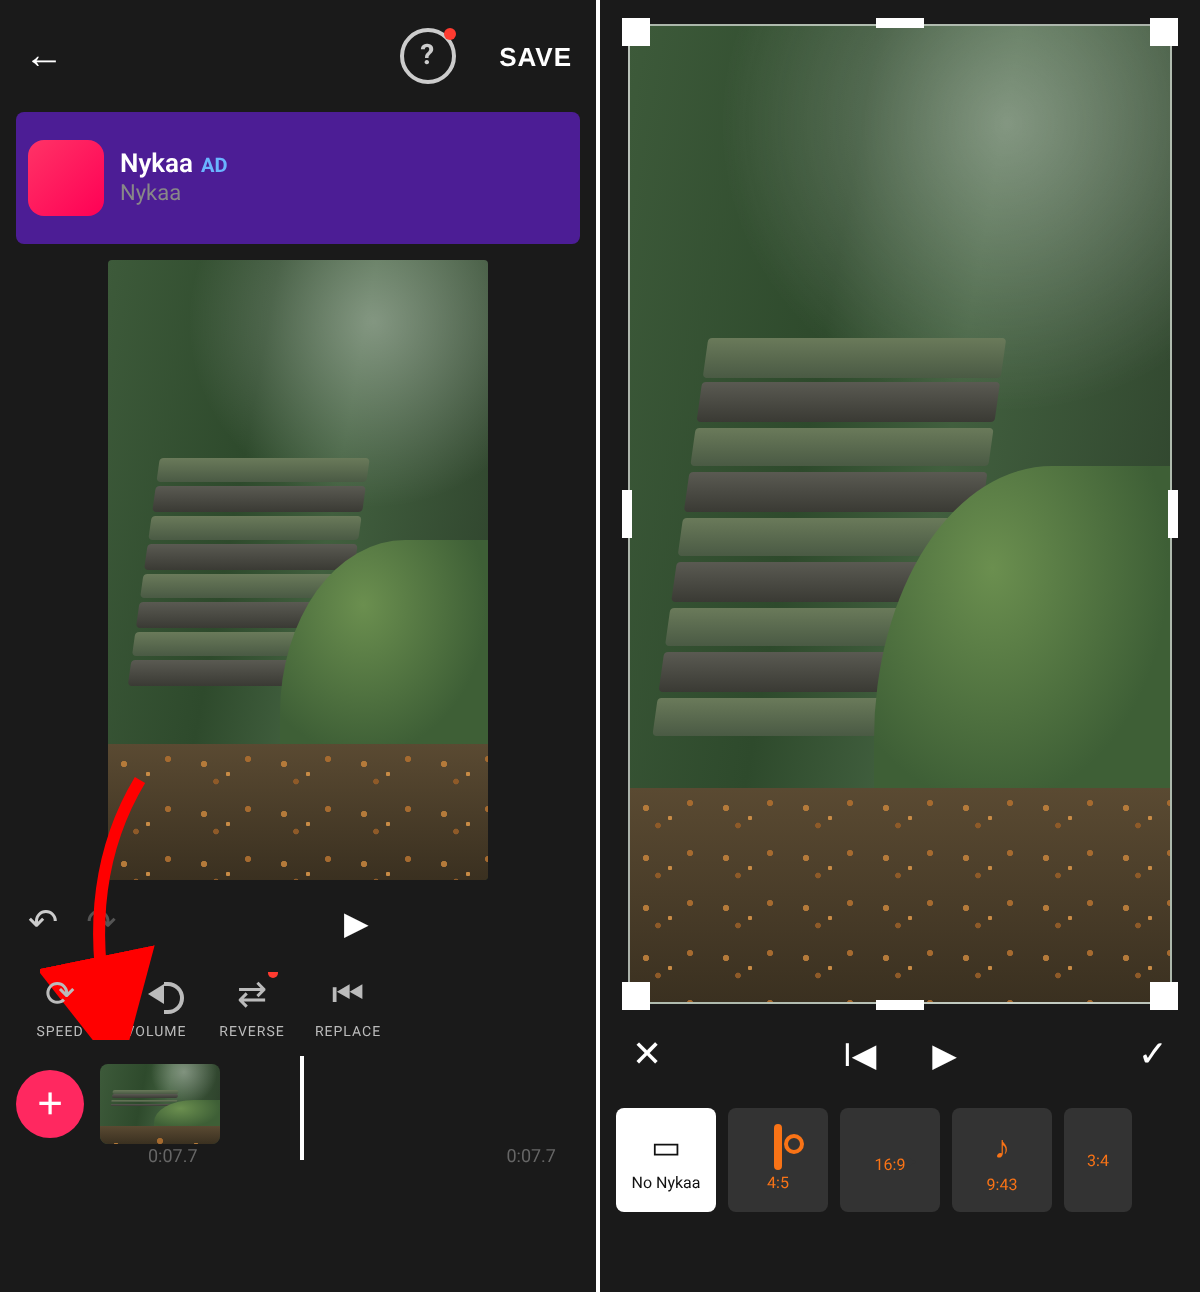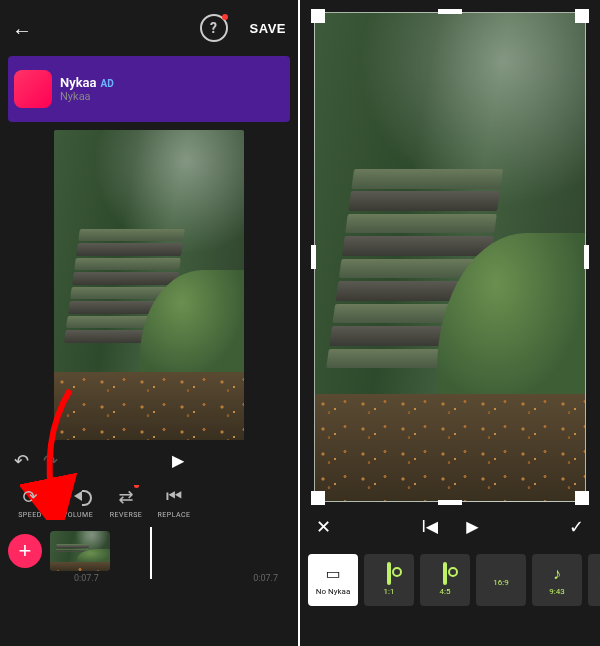--- a/index.html
+++ b/index.html
@@ -79,21 +79,21 @@
   .tl{ top:-3px; left:-3px;} .tr{top:-3px;right:-3px;} .bl{bottom:-3px;left:-3px;} .br{bottom:-3px;right:-3px;}
   .tc{top:-3px;left:50%;transform:translateX(-50%);} .bc{bottom:-3px;left:50%;transform:translateX(-50%);}
   .lc{left:-3px;top:50%;transform:translateY(-50%);} .rc{right:-3px;top:50%;transform:translateY(-50%);}
 
   .mid-row { position:absolute; top:516px; left:0; right:0; display:flex; align-items:center; padding:0 16px; color:#fff; }
   .mid-row .x { font-size:18px; cursor:pointer;}
   .mid-row .ctrls { margin:auto; display:flex; gap:28px; font-size:16px;}
   .mid-row .ok { font-size:18px; cursor:pointer;}
 
   .ratio-row { position:absolute; top:554px; left:0; right:0; display:flex; gap:6px; padding:0 8px; align-items:center; }
-  .ratio { flex:0 0 50px; height:52px; background:#333; border-radius:4px; display:flex; flex-direction:column; align-items:center; justify-content:center; gap:4px; color:#bef264; cursor:pointer; }
+  .ratio { flex:0 0 50px; height:52px; background:#333; border-radius:4px; display:flex; flex-direction:column; align-items:center; justify-content:center; gap:4px; color:#f97316; cursor:pointer; }
   .ratio.sel { background:#fff; color:#111; }
   .ratio .ri { font-size:16px; }
   .ratio .rl { font-size:8px; }
   .ratio.last{flex:0 0 34px;}
   
   .ic-crop{width:16px;height:16px;border:2px solid currentColor;position:relative;}
   .ic-crop::before,.ic-crop::after{content:"";position:absolute;background:currentColor;}
   .ic-crop::before{width:2px;height:6px;top:-6px;left:3px;}
   .ic-crop::after{width:6px;height:2px;right:-6px;bottom:3px;}
   .ic-vol{width:0;height:0;border-top:5px solid transparent;border-bottom:5px solid transparent;border-right:8px solid currentColor;position:relative;}
@@ -243,24 +243,20 @@
     <span class="ok">✓</span>
   </div>
 
   <div class="ratio-row">
     <div class="ratio sel">
         <span class="ri">▭</span>
         <span class="rl">No Nykaa</span>
       </div>
     <div class="ratio">
         <span class="ri"><span class="ic-ig"></span></span>
-        <span class="rl">1:1</span>
-      </div>
-    <div class="ratio">
-        <span class="ri"><span class="ic-ig"></span></span>
         <span class="rl">4:5</span>
       </div>
     <div class="ratio">
         <span class="ri"><span class="ic-yt"></span></span>
         <span class="rl">16:9</span>
       </div>
     <div class="ratio">
         <span class="ri ic-tk">♪</span>
         <span class="rl">9:43</span>
       </div>

